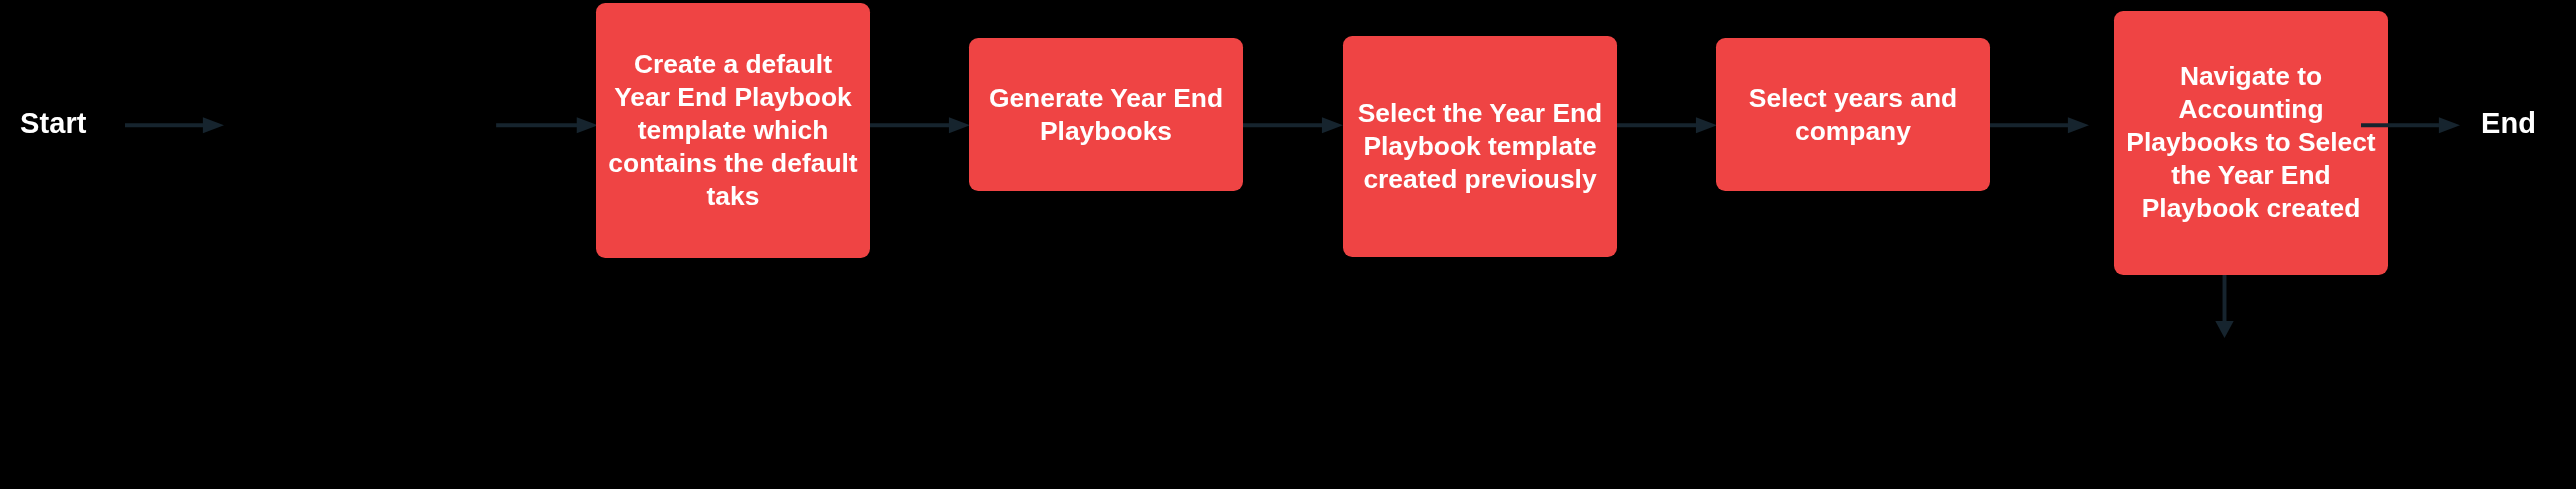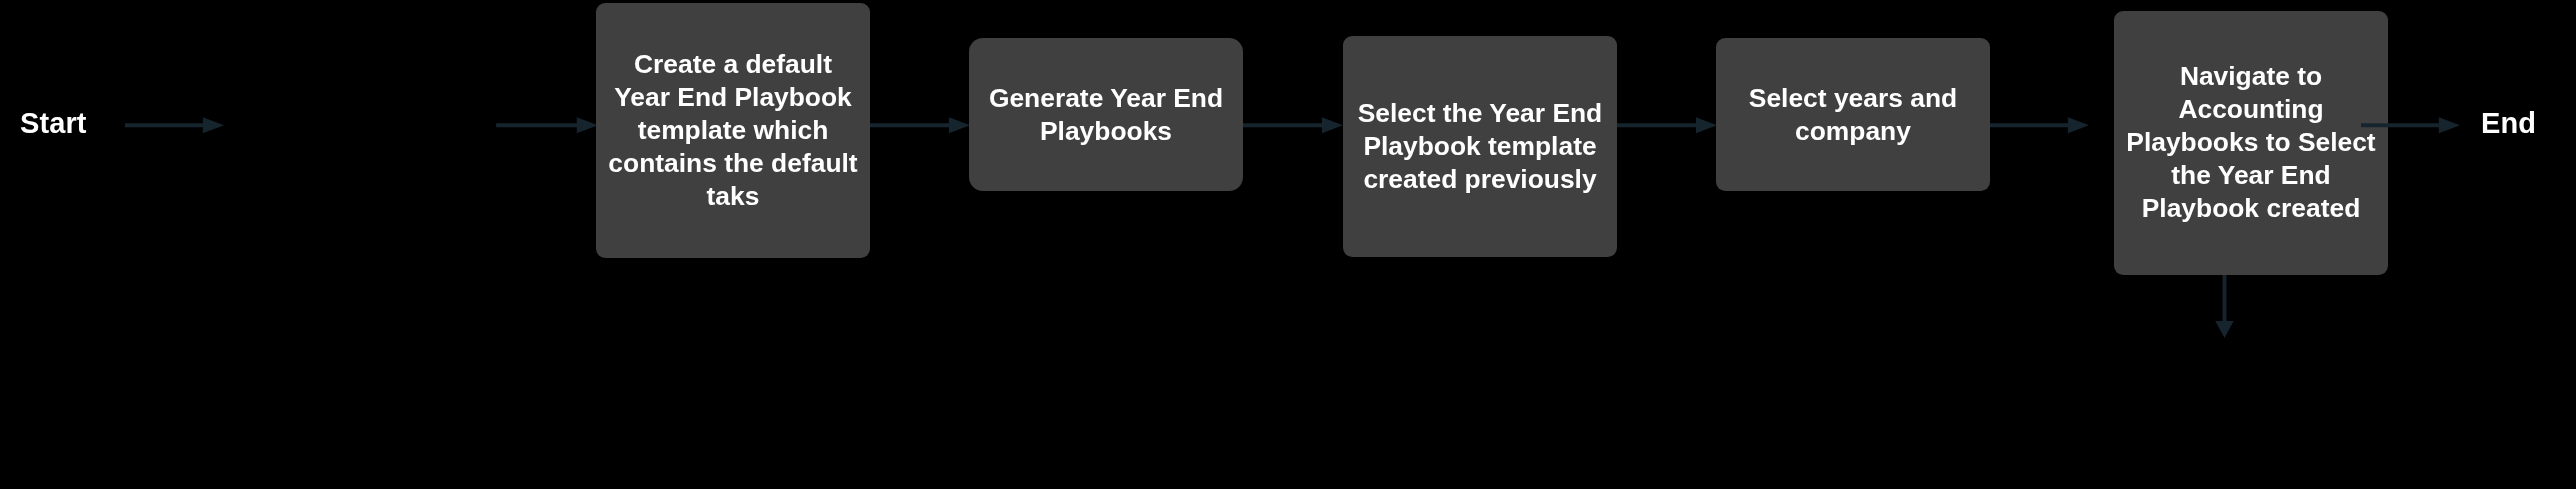--- a/index.html
+++ b/index.html
@@ -41,21 +41,21 @@
     text-align: center;
     padding: 6.6px 10.6px;
   }
   .node .label {
     display: block;
     width: 100%;
     font-weight: bold;
     line-height: 1.25;
   }
   .node.filled {
-    background: #404040;
+    background: #ef4444;
   }
   .node.filled .label {
     color: #ffffff;
   }
   .node.outlined {
     background: #ffffff;
     border: 3.3px dashed #16242e;
   }
   .node.outlined .label {
     color: #16242e;
@@ -98,21 +98,21 @@
     <span class="label" style="font-size:26.4px;">Create a default Year End Playbook template which contains the default taks</span>
   </div>
 
   <div class="connector" style="left:870px; top:116px; width:100px; height:18.5px;">
     <svg width="100" height="18.5" viewBox="0 0 152 28">
       <line x1="0" y1="14" x2="124" y2="14" stroke="#16242e" stroke-width="6"></line>
       <polygon points="120,2 152,14 120,26" fill="#16242e"></polygon>
     </svg>
   </div>
 
-  <div class="node filled" style="left:969px; top:38px; width:274px; height:153px;border-radius:14px;">
+  <div class="node filled" style="left:969px; top:38px; width:274px; height:153px;">
     <span class="label" style="font-size:26.4px;">Generate Year End Playbooks</span>
   </div>
 
   <div class="connector" style="left:1243px; top:116px; width:100px; height:18.5px;">
     <svg width="100" height="18.5" viewBox="0 0 152 28">
       <line x1="0" y1="14" x2="124" y2="14" stroke="#16242e" stroke-width="6"></line>
       <polygon points="120,2 152,14 120,26" fill="#16242e"></polygon>
     </svg>
   </div>
 

